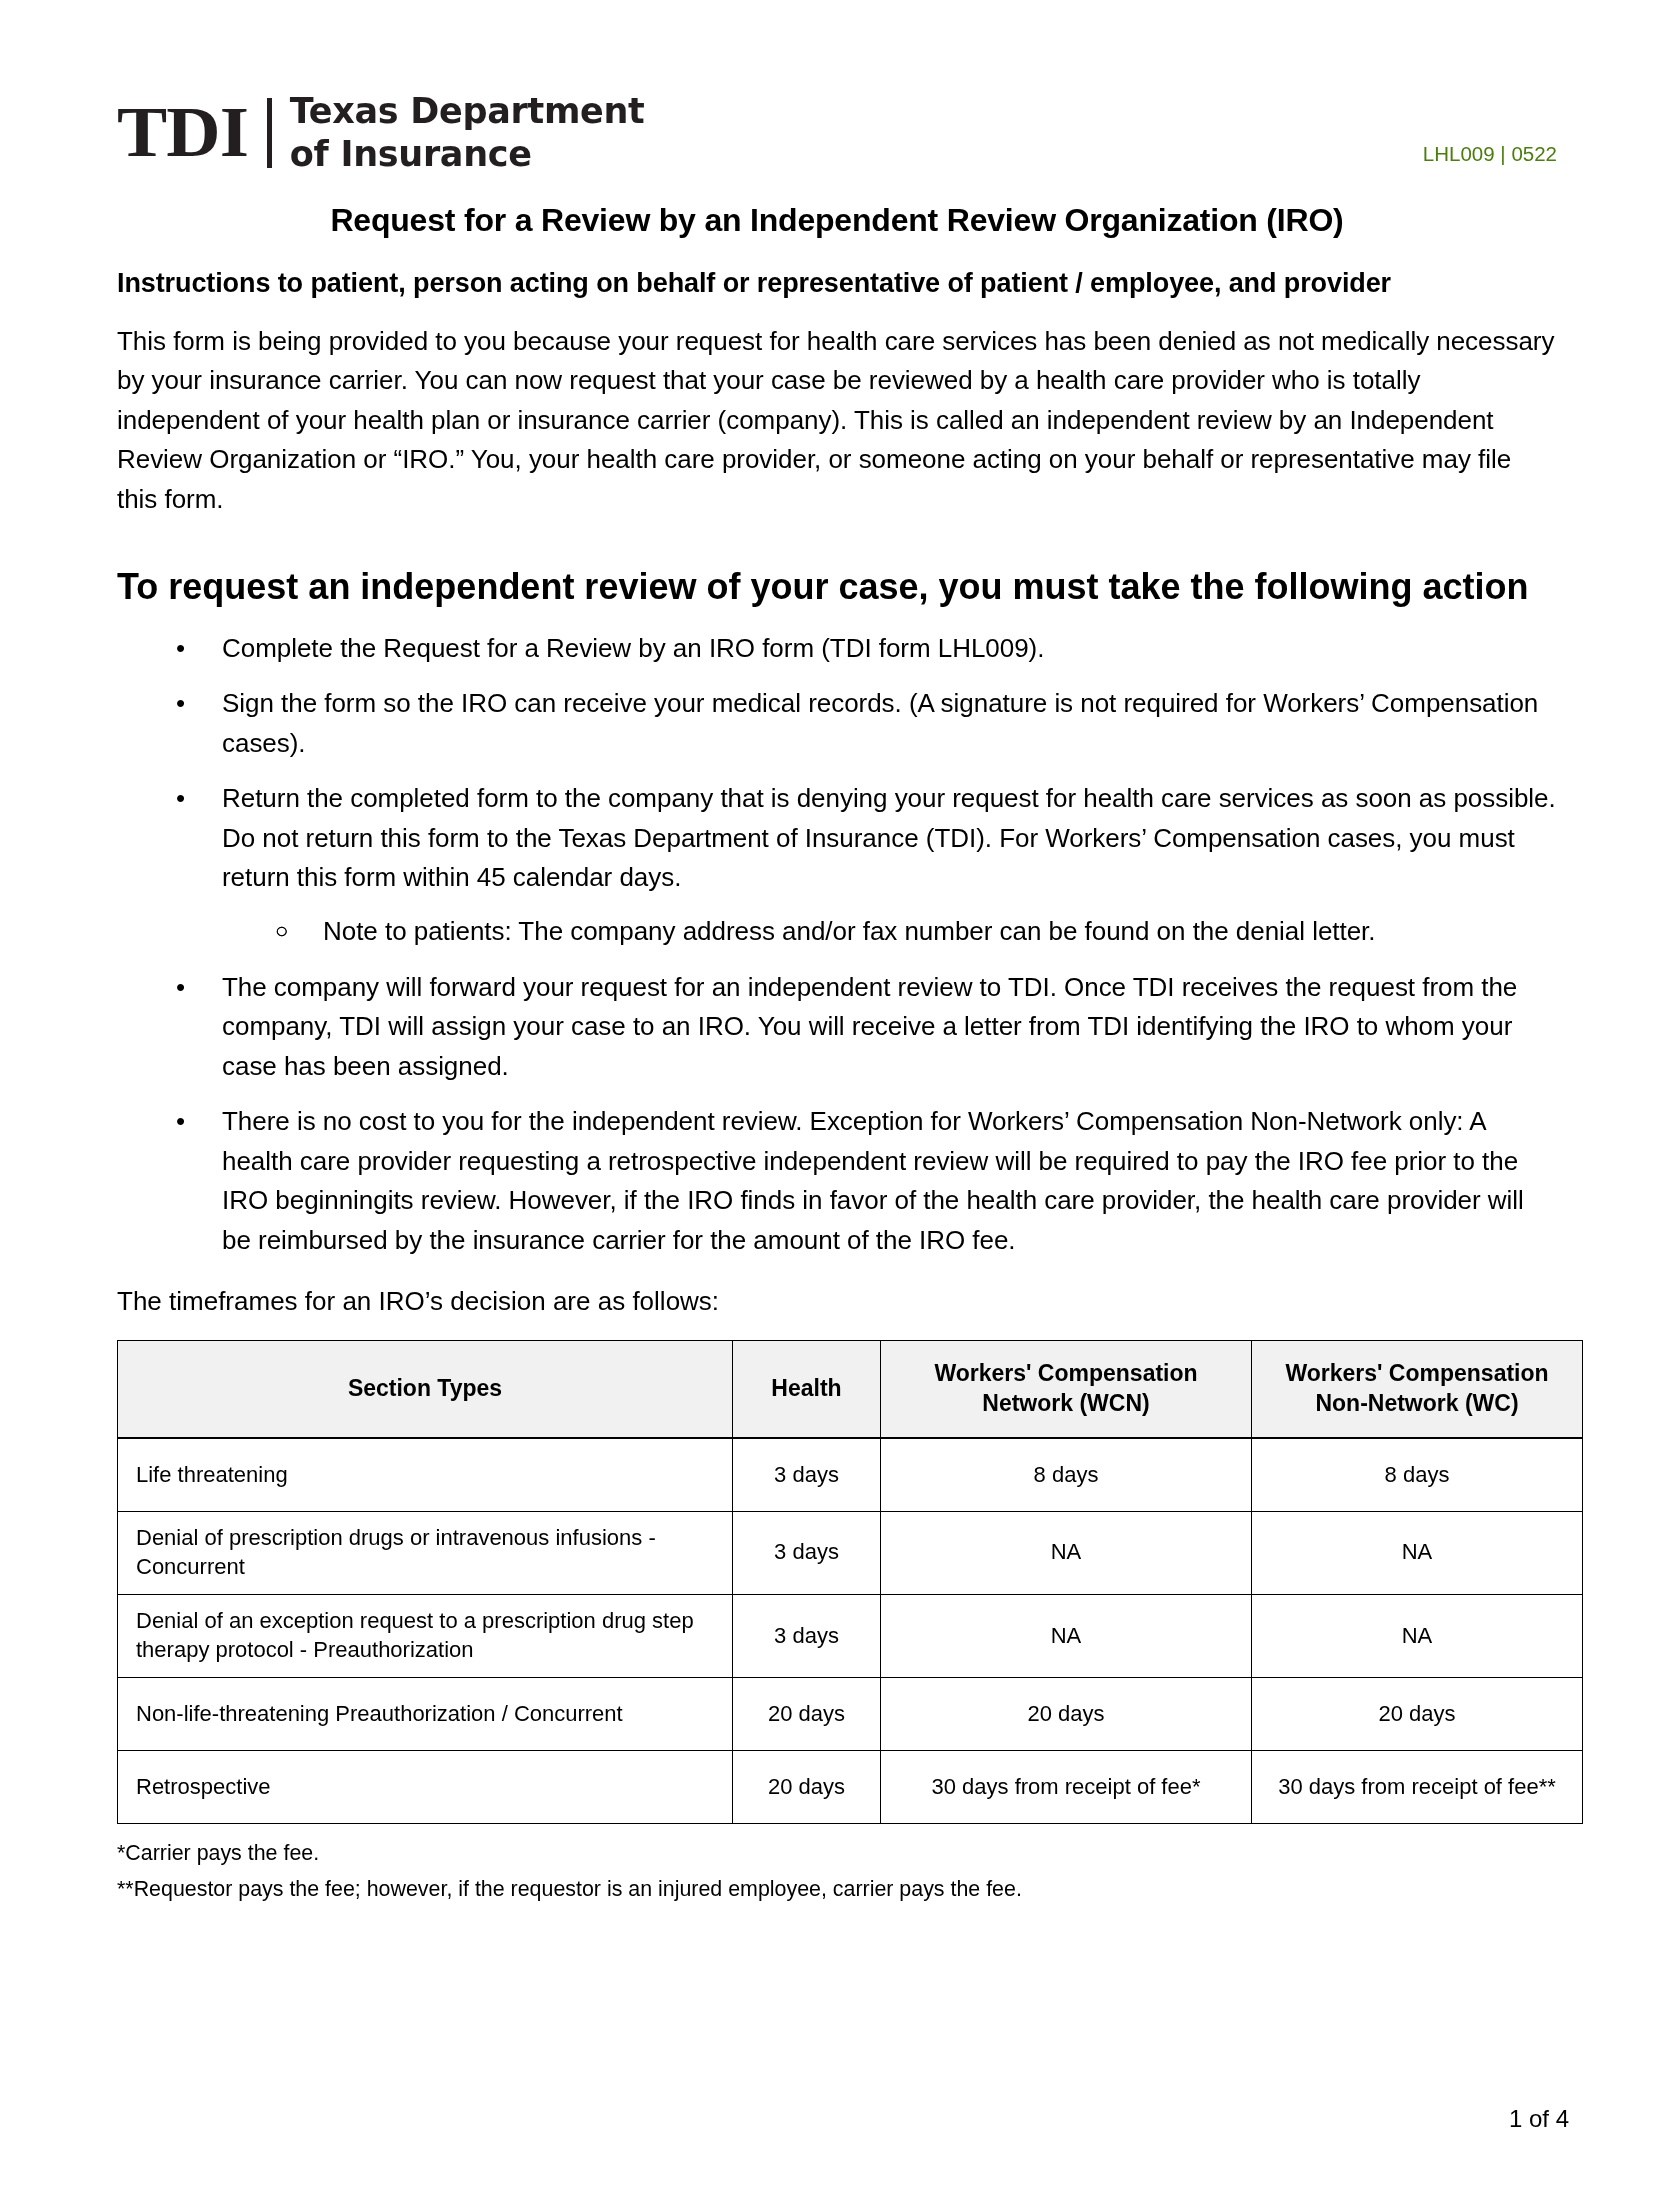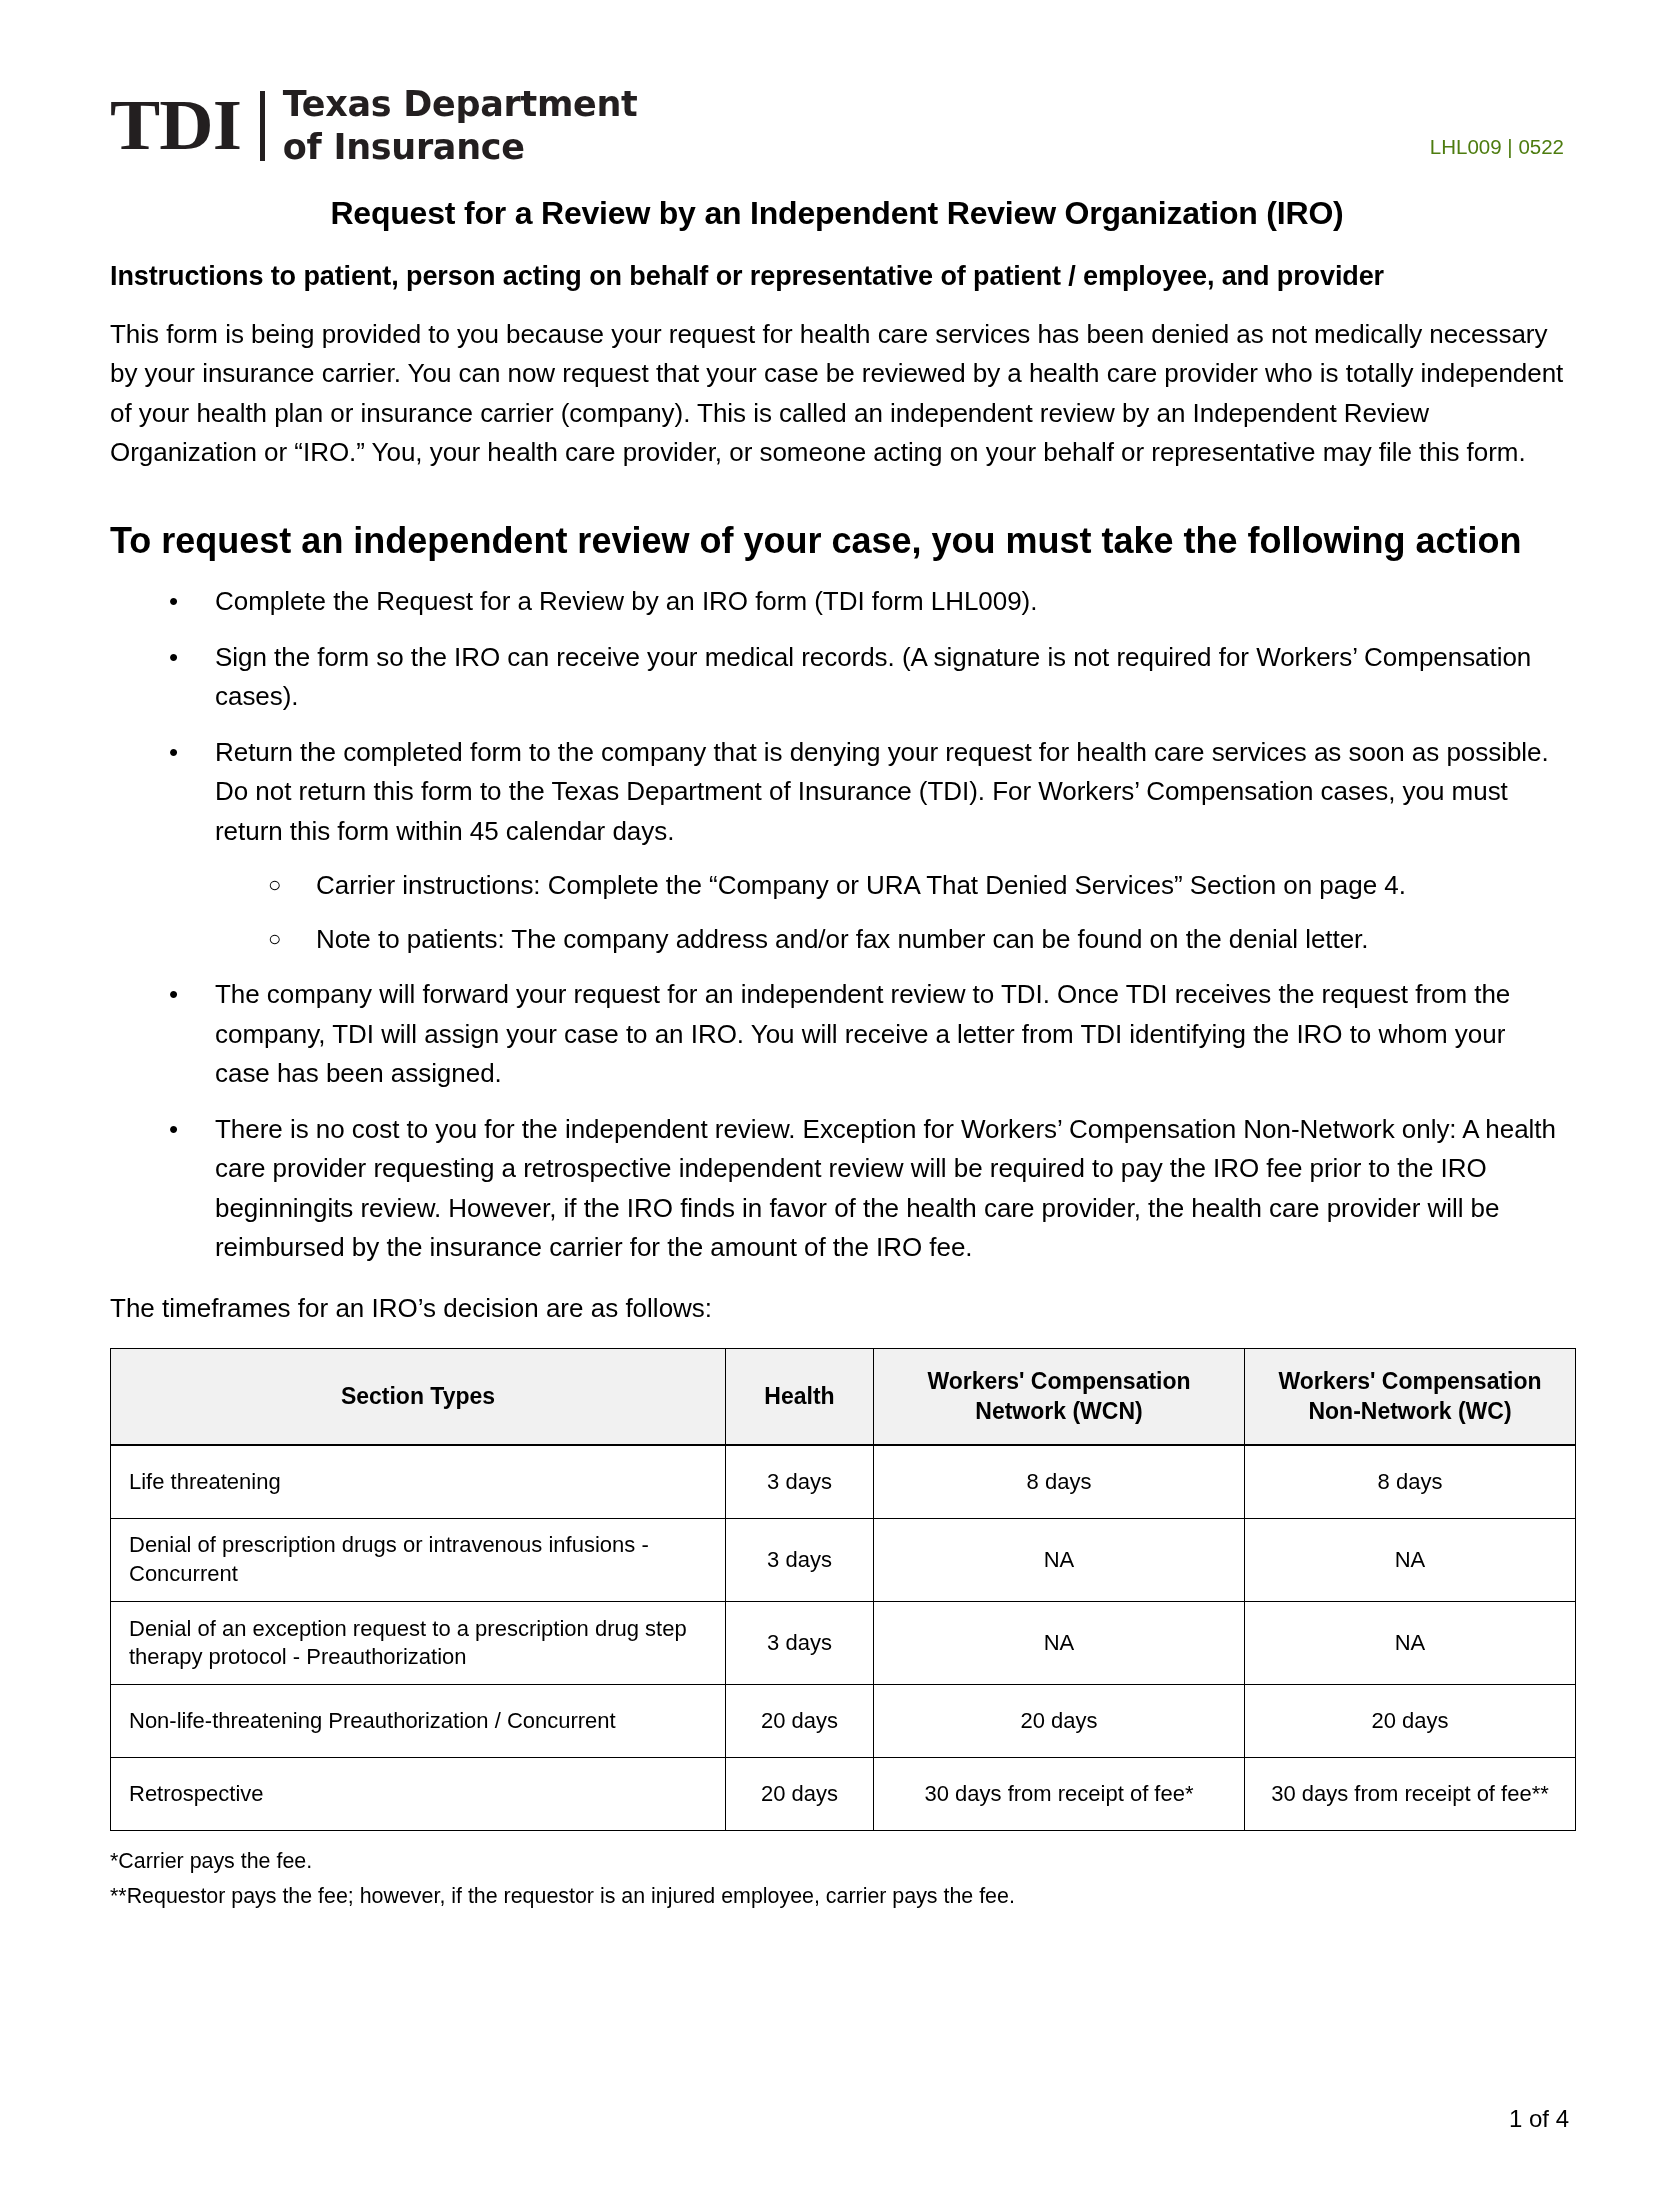--- a/index.html
+++ b/index.html
@@ -11,21 +11,21 @@
   body {
     font-family: "Liberation Sans", sans-serif;
     color: #000000;
   }
   .page {
     position: relative;
     width: 1674px;
     height: 2186px;
     background: #ffffff;
     box-sizing: border-box;
-    padding: 5px;
+    padding: 12px;
     overflow: hidden;
   }
 
   
   .header {
     position: relative;
     display: flex;
     align-items: flex-end;
     justify-content: space-between;
     padding: 82px 105px 0 105px;
@@ -236,21 +236,20 @@
       <li>
         <span class="marker">•</span>
         <span>Sign the form so the IRO can receive your medical records. (A signature is not required for Workers’ Compensation cases).</span>
       </li>
       <li>
         <span class="marker">•</span>
         <span>Return the completed form to the company that is denying your request for health care services as soon as possible. Do not return this form to the Texas Department of Insurance (TDI). For Workers’ Compensation cases, you must return this form within 45 calendar days.</span>
         <ul class="subbullets">
           <li>
             <span class="marker-o">○</span>
-            <span>Carrier instructions: Complete the “Company or URA That Denied Services” Section on page 4.</span>
           </li>
           <li>
             <span class="marker-o">○</span>
             <span>Note to patients: The company address and/or fax number can be found on the denial letter.</span>
           </li>
         </ul>
       </li>
       <li>
         <span class="marker">•</span>
         <span>The company will forward your request for an independent review to TDI. Once TDI receives the request from the company, TDI will assign your case to an IRO. You will receive a letter from TDI identifying the IRO to whom your case has been assigned.</span>

